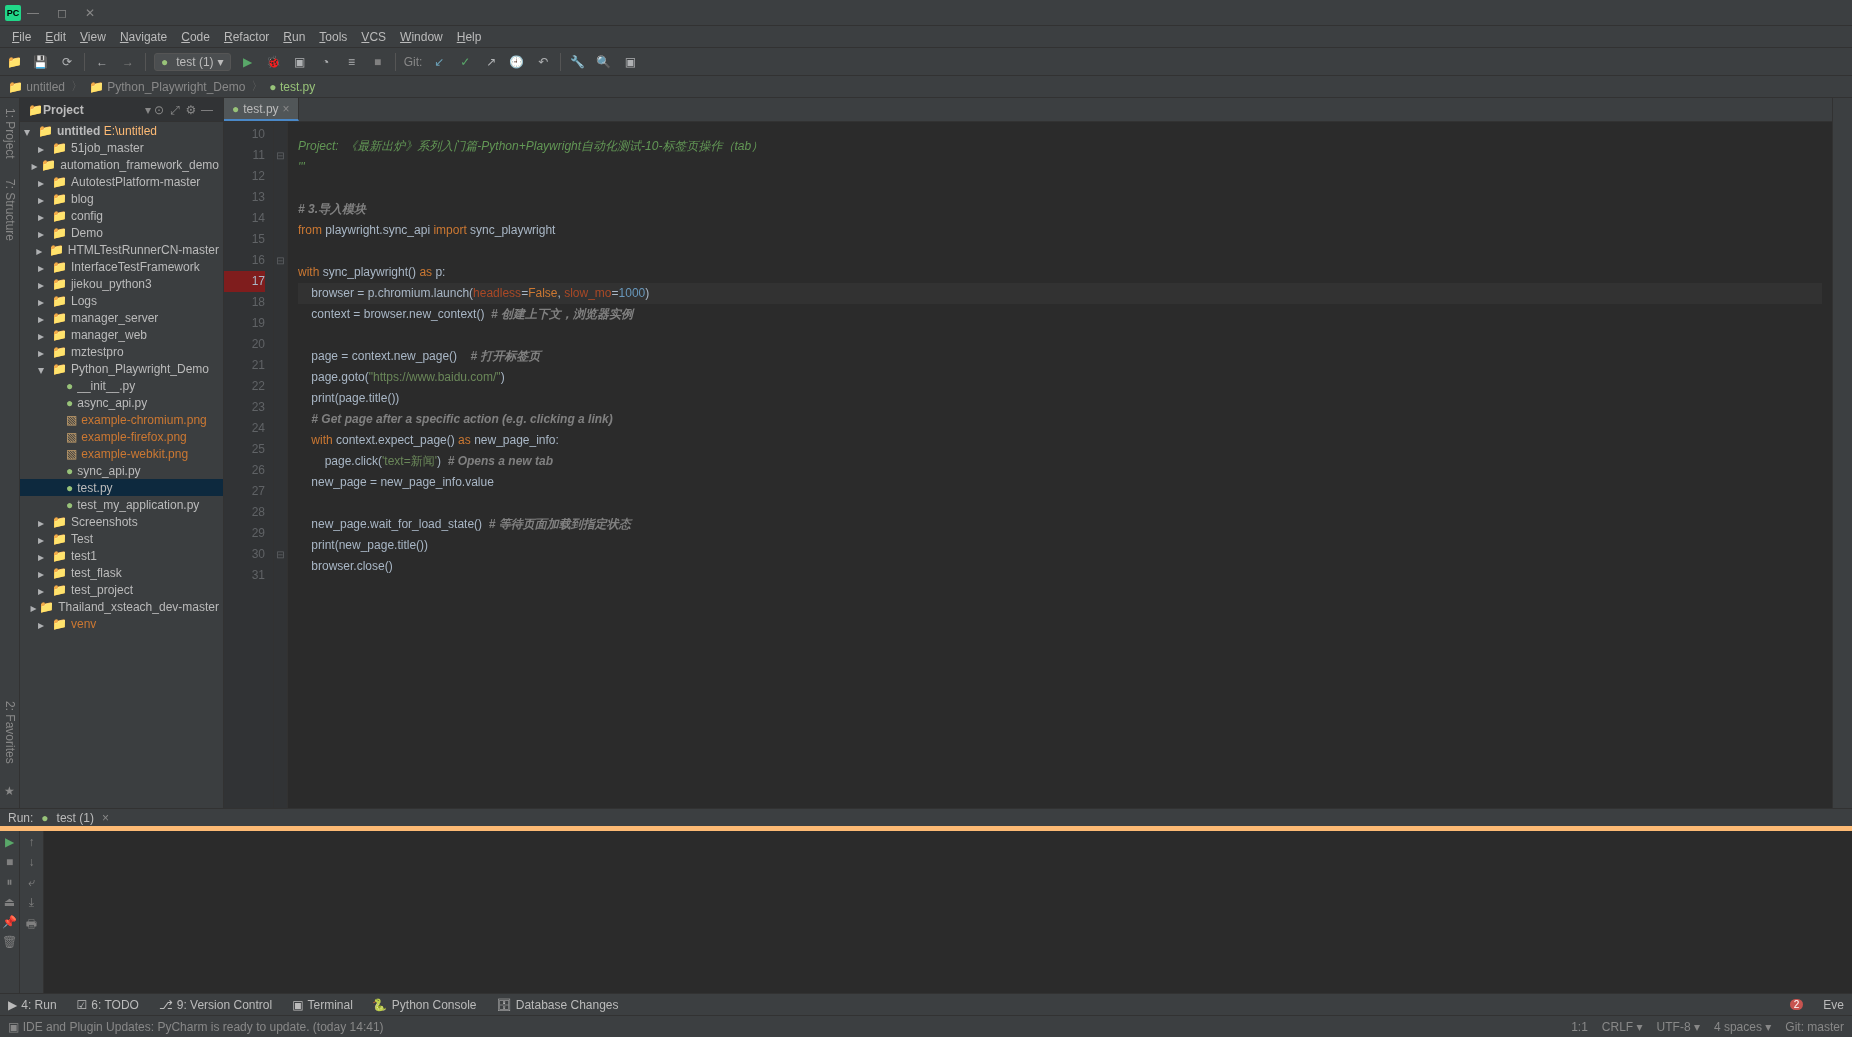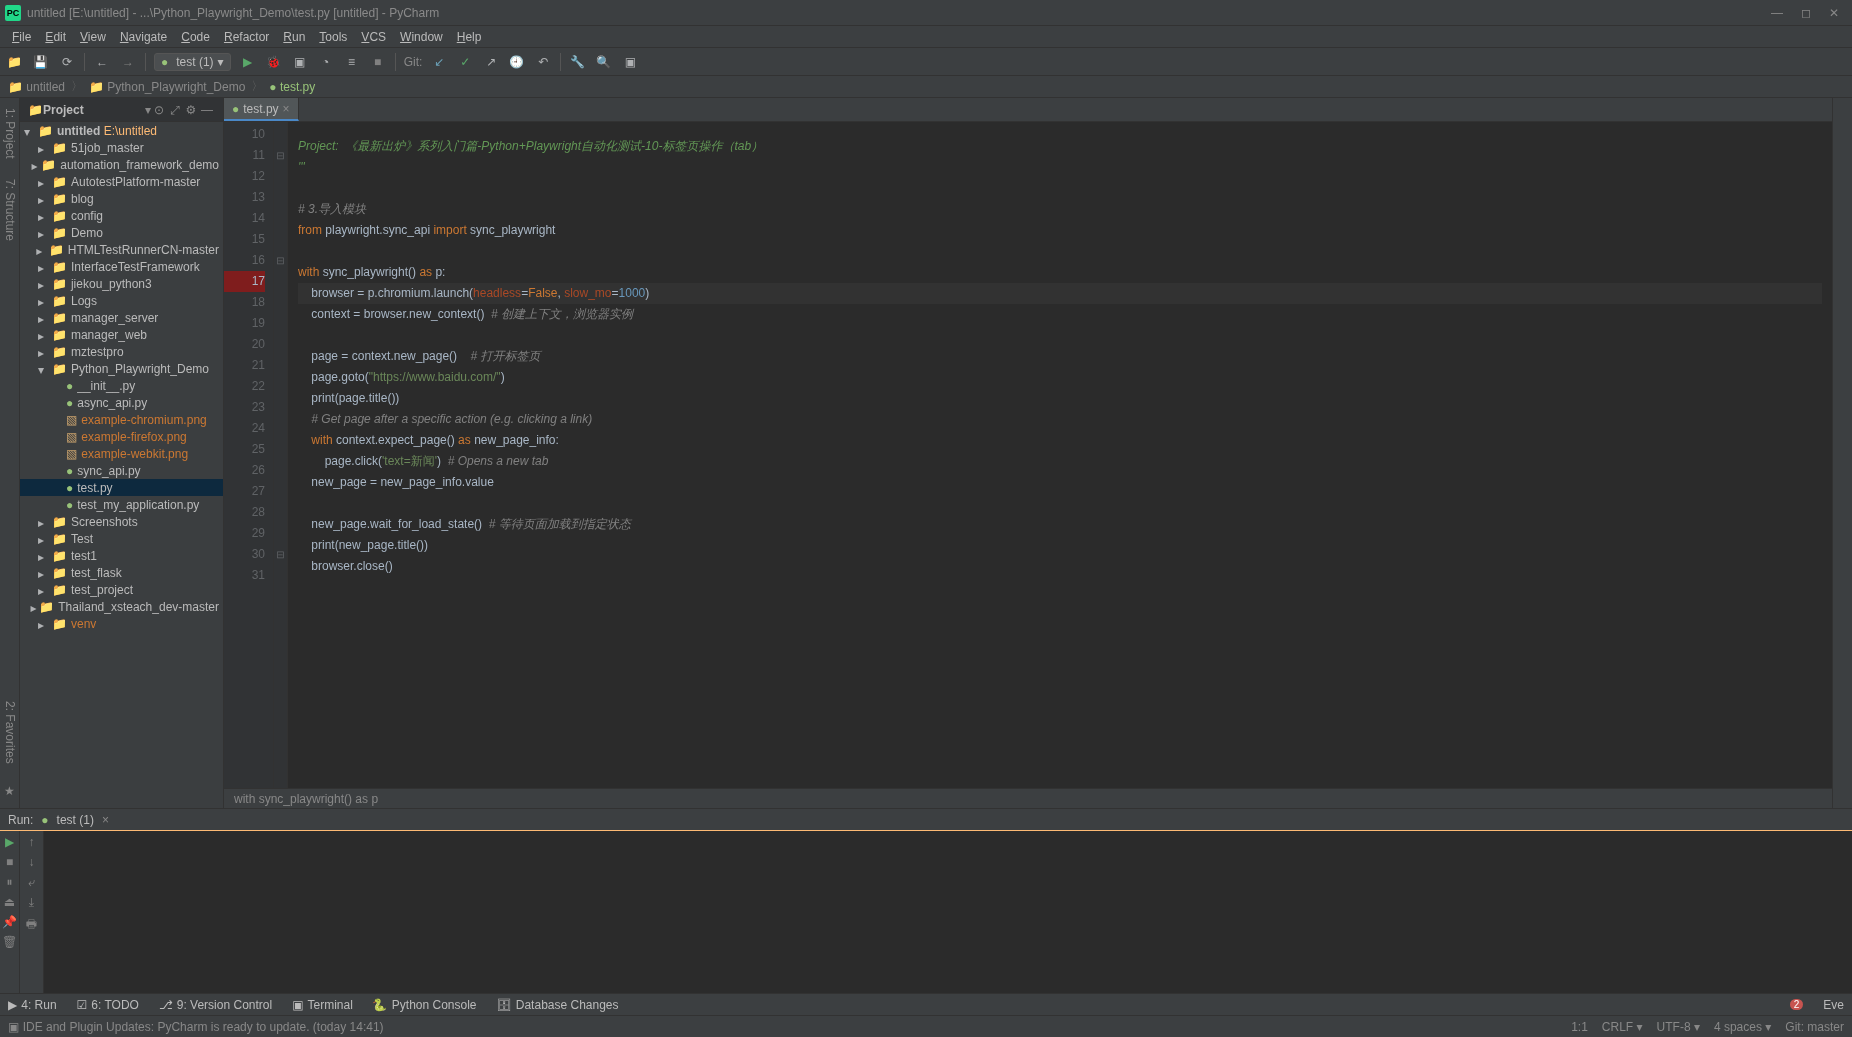--- a/index.html
+++ b/index.html
@@ -41,46 +41,45 @@
 .tab{display:flex;align-items:center;padding:0 8px;gap:4px;background:#515658;border-right:1px solid #323232;border-bottom:2px solid #4a88c7;}
 .tab .close{color:#888;cursor:pointer;}
 .editor{flex:1;display:flex;background:#2b2b2b;font-family:"JetBrains Mono",Consolas,monospace;font-size:13px;line-height:21px;overflow:hidden;}
 .gutter{width:50px;background:#313335;color:#606366;text-align:right;padding:2px 8px 2px 0;user-select:none;border-right:1px solid #323232;}
 .gutter .cur{color:#a9b7c6;background:#7f1d1d;}
 .fold-col{width:14px;background:#313335;border-right:1px solid #323232;color:#606366;padding-top:2px;}
 .fold-col div{height:21px;text-align:center;font-size:10px;}
 .code{flex:1;padding:14px 10px;color:#a9b7c6;white-space:pre;}
 .code .kw{color:#cc7832;}
 .code .str{color:#6a8759;}
-.code .cmt{color:#808080;font-style:italic;}
+.code .cmt{color:#808080;font-style:italic;font-weight:bold;}
 .code .doc{color:#629755;font-style:italic;}
 .code .num{color:#6897bb;}
 .code .param{color:#aa4926;}
 .code .hl{background:#323232;display:inline-block;width:100%;}
 .crumbbar{height:20px;background:#3c3f41;border-top:1px solid #323232;padding:0 10px;color:#888;font-size:11px;display:flex;align-items:center;}
 .run-panel{height:185px;background:#2b2b2b;border-top:1px solid #323232;display:flex;flex-direction:column;}
-.run-header{height:22px;background:#3c3f41;display:flex;align-items:center;padding:0 8px;gap:8px;border-bottom:1px solid #fdba74;}
+.run-header{height:22px;background:#3c3f41;display:flex;align-items:center;padding:0 8px;gap:8px;border-bottom:5px solid #fdba74;}
 .run-header .lbl{color:#bbbbbb;}
 .run-body{flex:1;display:flex;}
 .run-tools{width:20px;background:#3c3f41;border-right:1px solid #323232;display:flex;flex-direction:column;align-items:center;padding-top:4px;gap:6px;}
 .run-tools2{width:24px;background:#3c3f41;border-right:1px solid #323232;display:flex;flex-direction:column;align-items:center;padding-top:4px;gap:6px;}
 .run-out{flex:1;background:#2b2b2b;}
 .bottom-tabs{height:22px;background:#3c3f41;border-top:1px solid #323232;display:flex;align-items:center;padding:0 8px;gap:20px;color:#bbbbbb;}
 .bottom-tabs .bt{cursor:pointer;display:flex;align-items:center;gap:4px;}
 .bottom-tabs .spacer{flex:1;}
 .bottom-tabs .err-badge{background:#c75450;color:#fff;border-radius:8px;padding:0 4px;font-size:10px;}
 .statusbar{height:22px;background:#3c3f41;border-top:1px solid #323232;display:flex;align-items:center;padding:0 8px;color:#888;}
 .statusbar .right{margin-left:auto;display:flex;gap:14px;}
 </style>
 </head>
 <body>
 
 <div class="titlebar">
   <span class="logo">PC</span>
-  <span class="title">untitled [E:\untitled] - ...\Python_Playwright_Demo\test.py [untitled] - PyCharm</span>
   <div class="winbtns">
     <span>—</span>
     <span>◻</span>
     <span>✕</span>
   </div>
 </div>
 
 <div class="menubar" id="menubar">
     <span><u>F</u>ile</span>
     <span><u>E</u>dit</span>
@@ -390,23 +389,20 @@
           <div></div>
           <div></div>
           <div></div>
           <div></div>
           <div></div>
           <div>⊟</div>
           <div></div>
         </div>
       <div class="code" id="code"><div><span class="doc">Project:  《最新出炉》系列入门篇-Python+Playwright自动化测试-10-标签页操作（tab）</span></div><div><span class="doc">'''</span></div><div>&nbsp;</div><div><span class="cmt"># 3.导入模块</span></div><div><span class="kw">from</span> playwright.sync_api <span class="kw">import</span> sync_playwright</div><div>&nbsp;</div><div><span class="kw">with</span> sync_playwright() <span class="kw">as</span> p:</div><div class="hl">    browser = p.chromium.launch(<span class="param">headless</span>=<span class="kw">False</span>, <span class="param">slow_mo</span>=<span class="num">1000</span>)</div><div>    context = browser.new_context()  <span class="cmt"># 创建上下文，浏览器实例</span></div><div>&nbsp;</div><div>    page = context.new_page()    <span class="cmt"># 打开标签页</span></div><div>    page.goto(<span class="str">"https://www.baidu.com/"</span>)</div><div>    print(page.title())</div><div>    <span class="cmt"># Get page after a specific action (e.g. clicking a link)</span></div><div>    <span class="kw">with</span> context.expect_page() <span class="kw">as</span> new_page_info:</div><div>        page.click(<span class="str">'text=新闻'</span>)  <span class="cmt"># Opens a new tab</span></div><div>    new_page = new_page_info.value</div><div>&nbsp;</div><div>    new_page.wait_for_load_state()  <span class="cmt"># 等待页面加载到指定状态</span></div><div>    print(new_page.title())</div><div>    browser.close()</div><div>&nbsp;</div></div>
     </div>
-    <div class="crumbbar">
-        <span>with sync_playwright() as p</span>
-      </div>
   </div>
 
   <div class="right-gutter"></div>
 </div>
 
 <div class="run-panel">
   <div class="run-header">
     <span class="lbl">Run:</span>
     <span style="color:#98c379;">●</span>
     <span>test (1)</span>

